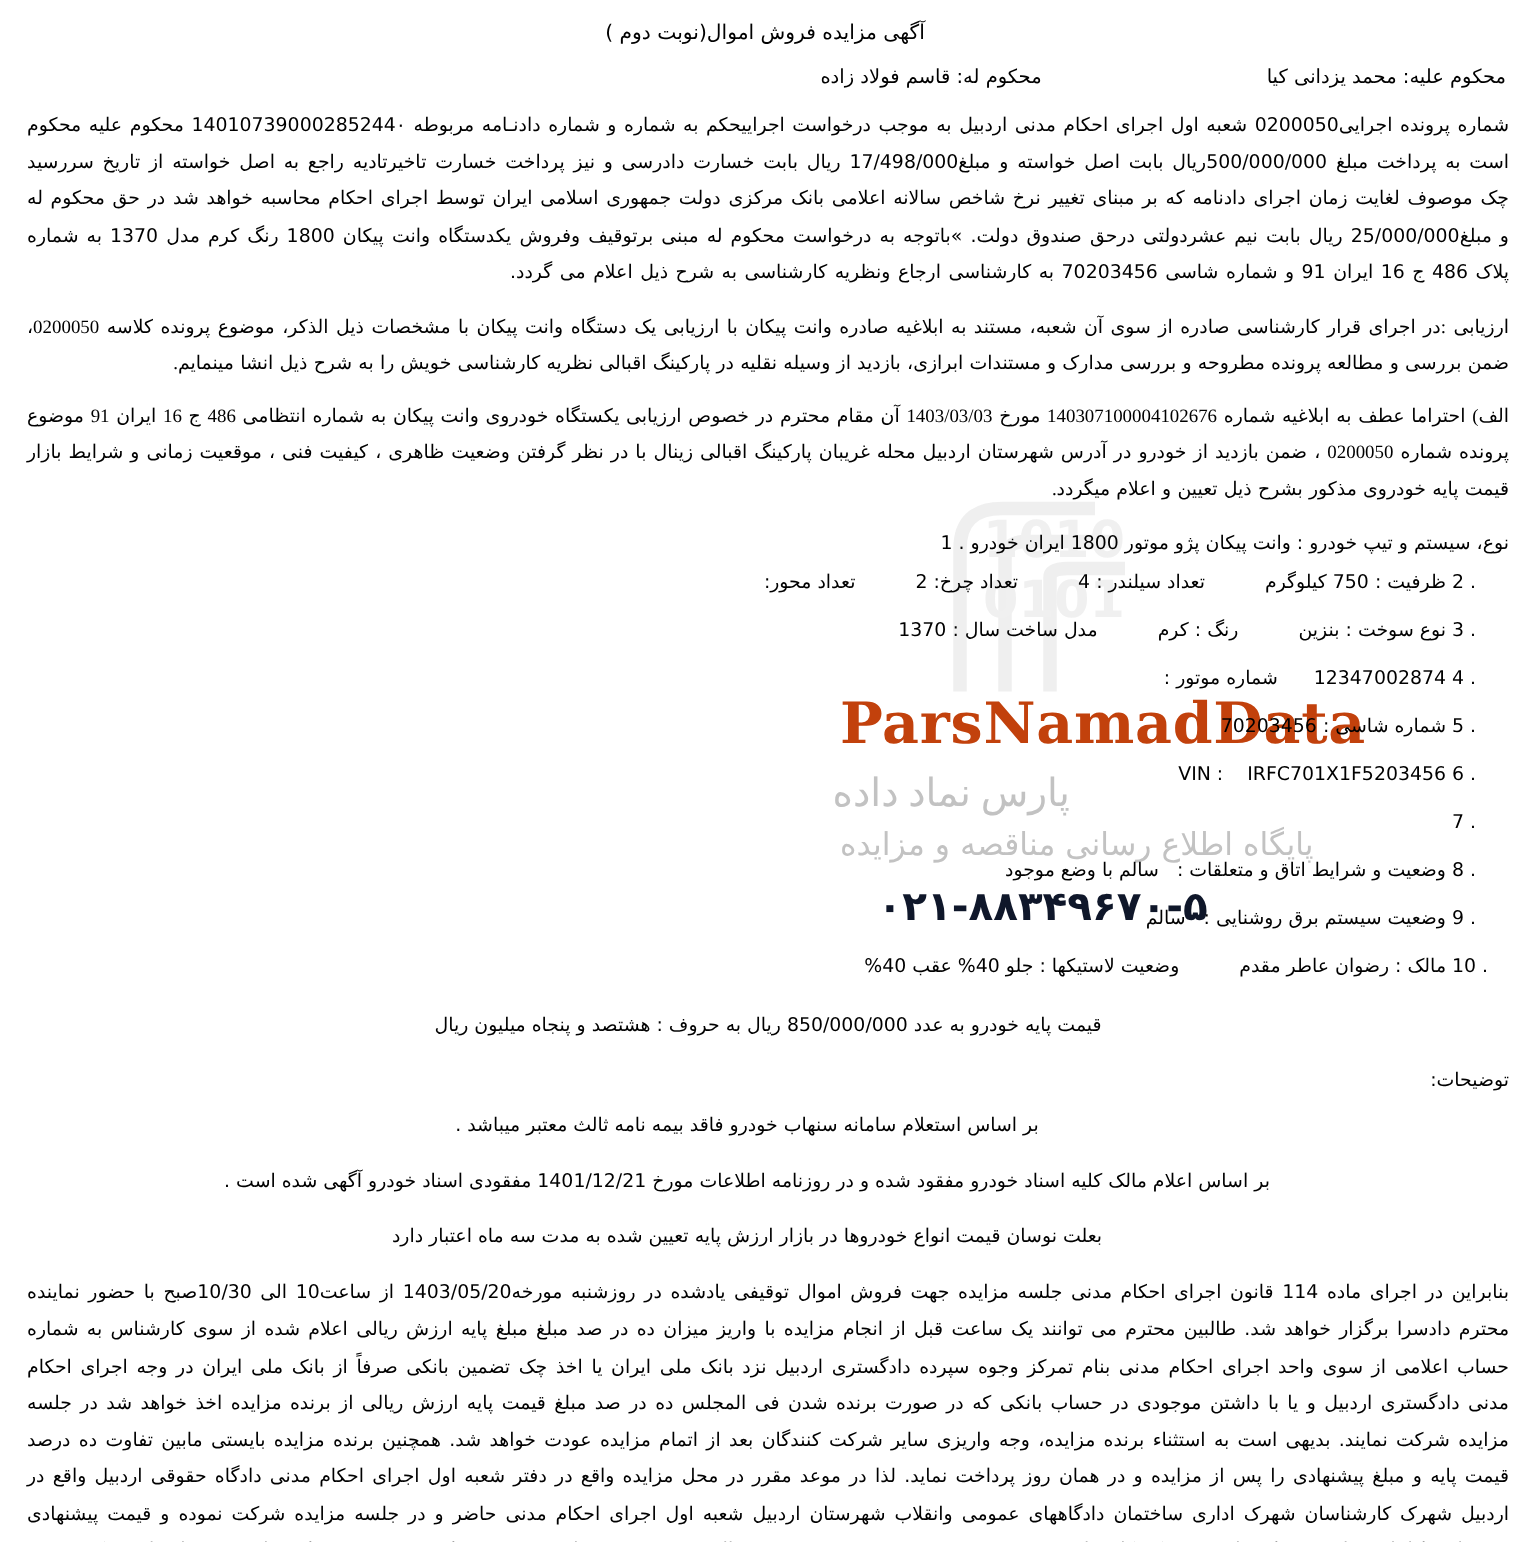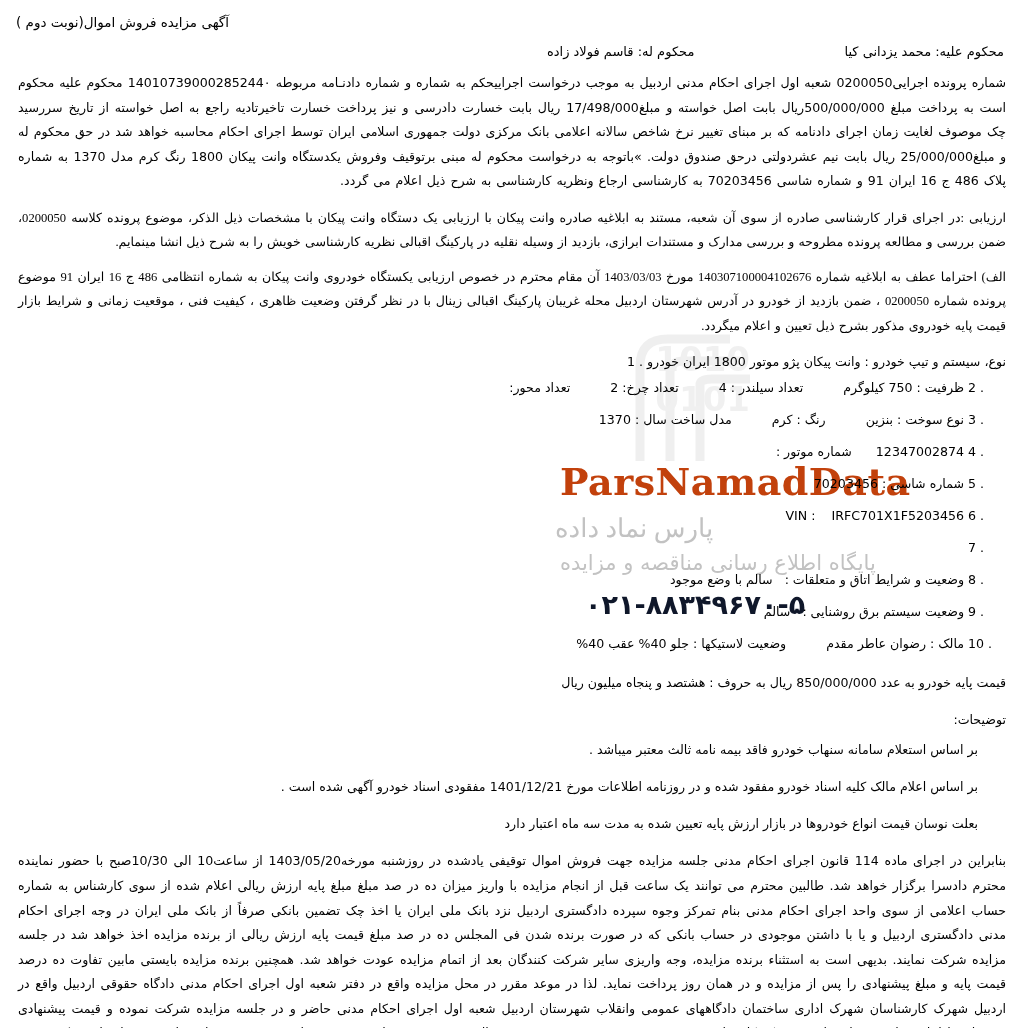--- a/index.html
+++ b/index.html
@@ -81,21 +81,21 @@
     font-weight: bold;
   }
 
   
   .content {
     position: relative;
     z-index: 2;
     padding: 10px 16px 0 16px;
   }
   .ad-title {
-    text-align: left;
+    text-align: center;
     font-size: 13.5px;
     margin: 4px 4px 14px 0;
     font-weight: normal;
   }
   .parties {
     display: flex;
     flex-direction: row;
     justify-content: flex-start;
     gap: 150px;
     font-size: 13px;
@@ -141,31 +141,31 @@
   .spec-fields {
     display: flex;
     flex-direction: row;
     gap: 40px;
     flex: 0 0 auto;
     white-space: nowrap;
   }
   .spec-value { display: inline; text-align: right; }
 
   .price-line {
-    text-align: right;
+    text-align: center;
     font-size: 12.6px;
     margin: 22px 2px 22px 2px;
   }
   .notes-head {
     text-align: right;
     font-size: 12.6px;
     margin: 6px 2px 12px 2px;
   }
   .note-line {
-    text-align: right;
+    text-align: center;
     font-size: 12.6px;
     margin: 0 30px 14px 2px;
     line-height: 1.8;
   }
 </style>
 </head>
 <body>
 
 <div class="page">
 

